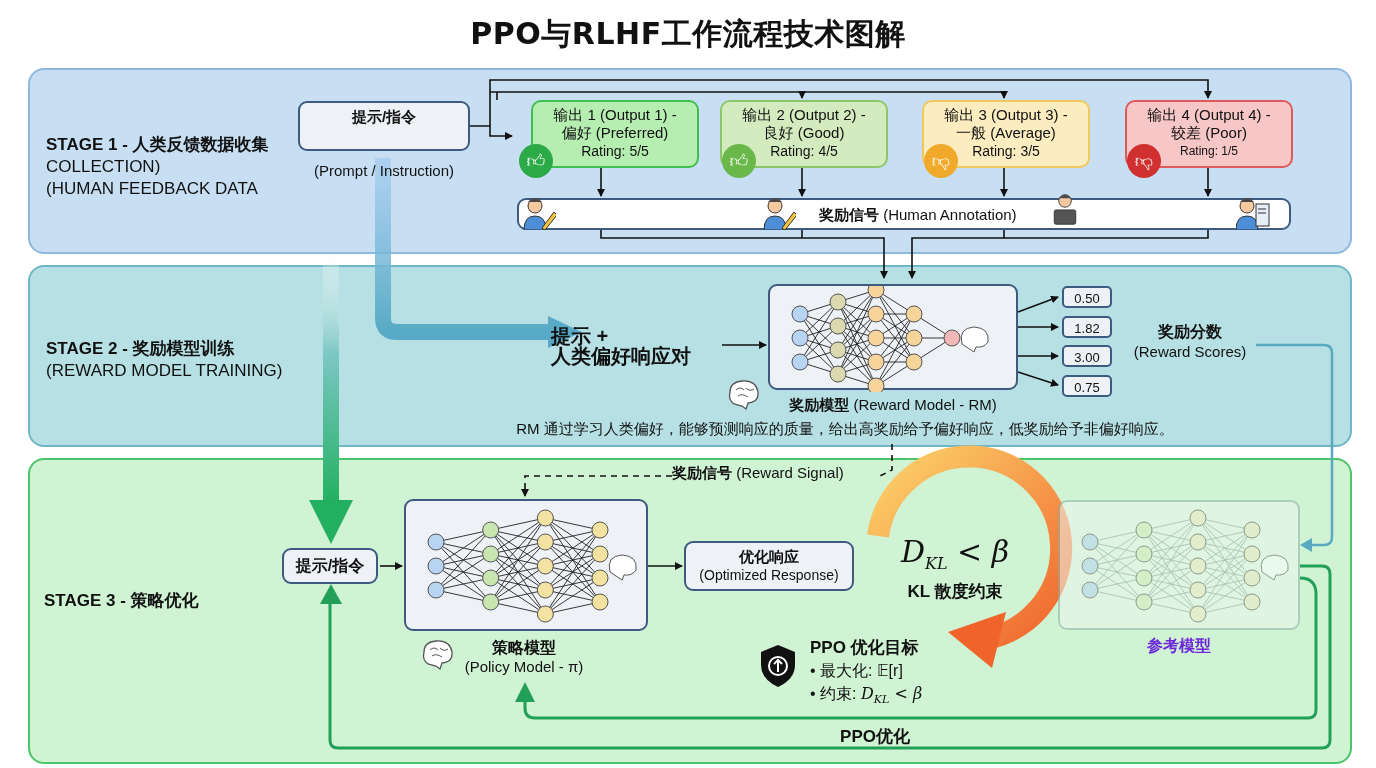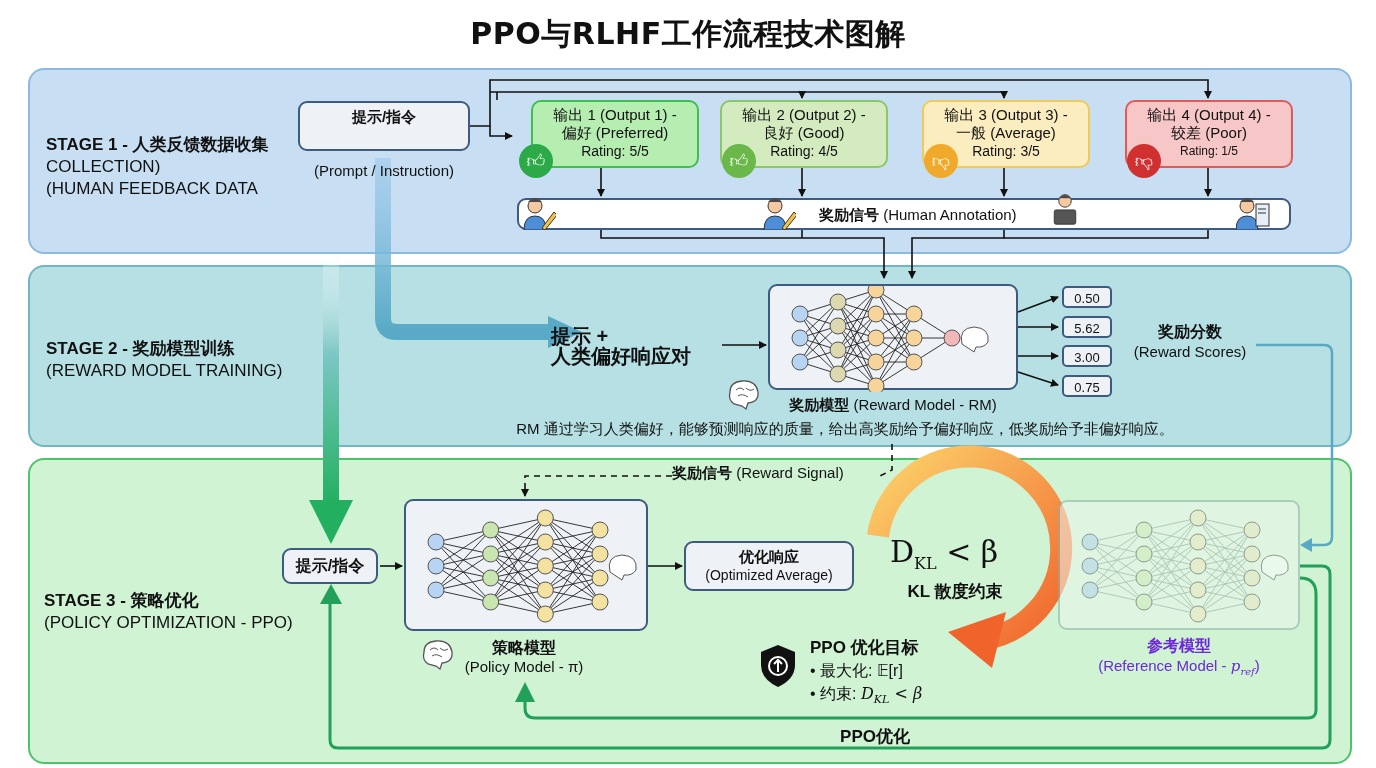--- a/index.html
+++ b/index.html
@@ -33,21 +33,20 @@
   <div class="bold">STAGE 1 - 人类反馈数据收集</div>
   <div>COLLECTION)</div>
   <div>(HUMAN FEEDBACK DATA</div>
 </div>
 <div class="stage-label" style="left:46px;top:338px;">
   <div class="bold">STAGE 2 - 奖励模型训练</div>
   <div>(REWARD MODEL TRAINING)</div>
 </div>
 <div class="stage-label" style="left:44px;top:590px;">
   <div class="bold">STAGE 3 - 策略优化</div>
-  <div>(POLICY OPTIMIZATION - PPO)</div>
 </div>
 
 <svg width="1376" height="768">
   <defs>
     <marker id="ah" markerWidth="8" markerHeight="8" refX="7" refY="4" orient="auto" markerUnits="userSpaceOnUse">
       <path d="M0,0 L8,4 L0,8 z" fill="#111"></path>
     </marker>
     <marker id="ahb" markerWidth="14" markerHeight="14" refX="12" refY="7" orient="auto" markerUnits="userSpaceOnUse">
       <path d="M0,0 L14,7 L0,14 z" fill="#5aa9cf"></path>
     </marker>
@@ -261,21 +260,21 @@
 </div>
 <svg class="abs" style="left:726px;top:376px;" width="36" height="36" viewBox="0 0 36 36">
     <path d="M8,28 Q2,24 4,16 Q4,6 16,5 Q30,4 32,16 Q33,26 22,27 L20,33 L16,30 Z" fill="#fff" stroke="#555" stroke-width="1.3"></path>
     <path d="M10,14 Q14,10 18,14 M20,12 Q24,16 28,13 M12,20 Q16,17 22,21" stroke="#555" fill="none"></path>
   </svg>
 <div class="abs" style="left:768px;top:396px;width:250px;text-align:center;font-size:15px;">
   <b>奖励模型</b> <span>(Reward Model - RM)</span>
 </div>
 
 <div class="score" style="left:1062px;top:286px;">0.50</div>
-<div class="score" style="left:1062px;top:316px;">5.62</div>
+<div class="score" style="left:1062px;top:316px;">1.82</div>
 <div class="score" style="left:1062px;top:345px;">3.00</div>
 <div class="score" style="left:1062px;top:375px;">0.75</div>
 
 <div class="abs" style="left:1120px;top:322px;width:140px;text-align:center;font-size:15px;line-height:20px;">
   <div class="bold" style="font-size:16px;">奖励分数</div>
   <div>(Reward Scores)</div>
 </div>
 
 <div class="abs" style="left:420px;top:420px;width:850px;text-align:center;font-size:15px;">RM 通过学习人类偏好，能够预测响应的质量，给出高奖励给予偏好响应，低奖励给予非偏好响应。</div>
 
@@ -362,24 +361,24 @@
     <path d="M8,28 Q2,24 4,16 Q4,6 16,5 Q30,4 32,16 Q33,26 22,27 L20,33 L16,30 Z" fill="#fff" stroke="#555" stroke-width="1.3"></path>
     <path d="M10,14 Q14,10 18,14 M20,12 Q24,16 28,13 M12,20 Q16,17 22,21" stroke="#555" fill="none"></path>
   </svg>
 <div class="abs" style="left:444px;top:638px;width:160px;text-align:center;font-size:15px;line-height:19px;">
   <div class="bold" style="font-size:16px;">策略模型</div>
   <div>(Policy Model - π)</div>
 </div>
 
 <div class="box" style="left:684px;top:541px;width:170px;height:50px;">
   <div class="bold" style="font-size:15px;margin-top:5px;">优化响应</div>
-  <div style="font-size:14px;">(Optimized Average)</div>
-</div>
-
-<div class="abs" style="left:890px;top:534px;width:130px;text-align:left;font-family:'DejaVu Serif','Liberation Serif',serif;font-size:30px;">
+  <div style="font-size:14px;">(Optimized Response)</div>
+</div>
+
+<div class="abs" style="left:890px;top:534px;width:130px;text-align:center;font-family:'DejaVu Serif','Liberation Serif',serif;font-size:30px;font-style:italic;">
   <span>D</span><sub style="font-size:16px;">KL</sub><span> &lt; β</span>
 </div>
 <div class="abs bold" style="left:890px;top:580px;width:130px;text-align:center;font-size:17px;">KL 散度约束</div>
 
 <svg class="abs" style="left:758px;top:643px;" width="40" height="46" viewBox="0 0 40 46">
   <path d="M20,2 L37,9 L37,22 Q37,36 20,44 Q3,36 3,22 L3,9 Z" fill="#111"></path>
   <circle cx="20" cy="23" r="9" fill="none" stroke="#fff" stroke-width="2"></circle>
   <path d="M20,29 L20,18 M16,21 L20,17 L24,21" stroke="#fff" stroke-width="2" fill="none"></path>
 </svg>
 <div class="abs" style="left:810px;top:636px;font-size:16px;line-height:23px;">
@@ -456,16 +455,15 @@
       <circle cx="138" cy="112" r="8" fill="#f4e8c4" stroke="#555" stroke-width="1"></circle>
       <circle cx="192" cy="28" r="8" fill="#f0e8c8" stroke="#555" stroke-width="1"></circle>
       <circle cx="192" cy="52" r="8" fill="#f0e8c8" stroke="#555" stroke-width="1"></circle>
       <circle cx="192" cy="76" r="8" fill="#f0e8c8" stroke="#555" stroke-width="1"></circle>
       <circle cx="192" cy="100" r="8" fill="#f0e8c8" stroke="#555" stroke-width="1"></circle>
       <path d="M202,70 Q198,54 214,53 Q230,54 228,68 Q224,74 216,73 L214,78 Z" fill="#fff" stroke="#555"></path>
     </svg>
 </div>
 <div class="abs" style="left:1058px;top:636px;width:242px;text-align:center;font-size:15px;line-height:20px;color:#6d28d9;">
   <div class="bold" style="font-size:16px;">参考模型</div>
-  <div><span>(Reference Model - </span><i style="font-family:'DejaVu Serif',serif;"><span>p</span><sub style="font-size:10px;">ref</sub></i><span>)</span></div>
 </div>
 
 <div class="abs bold" style="left:800px;top:725px;width:150px;text-align:center;font-size:17px;">PPO优化</div>
 
 </body></html>

